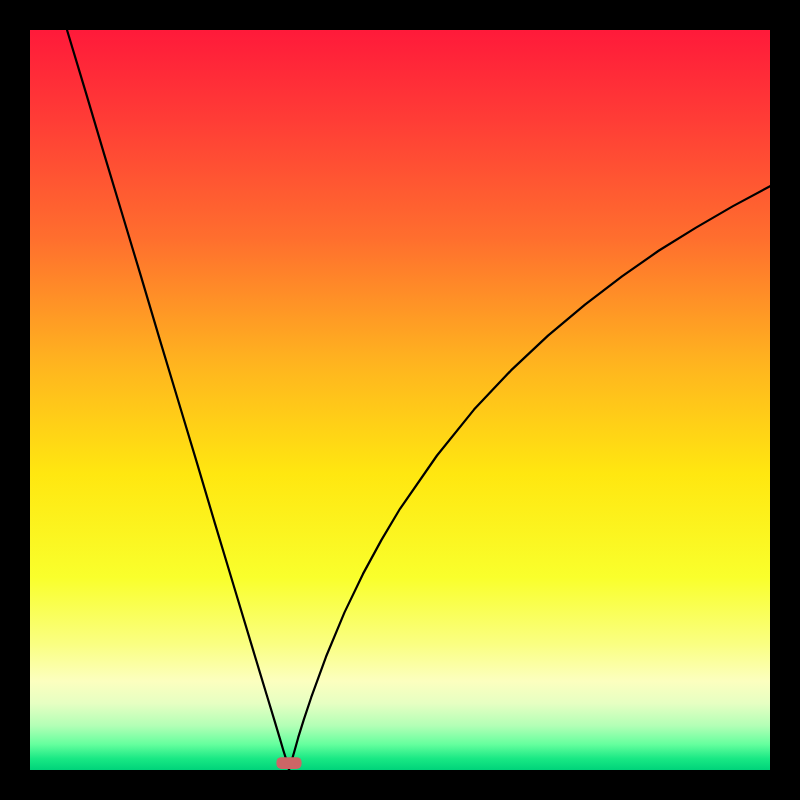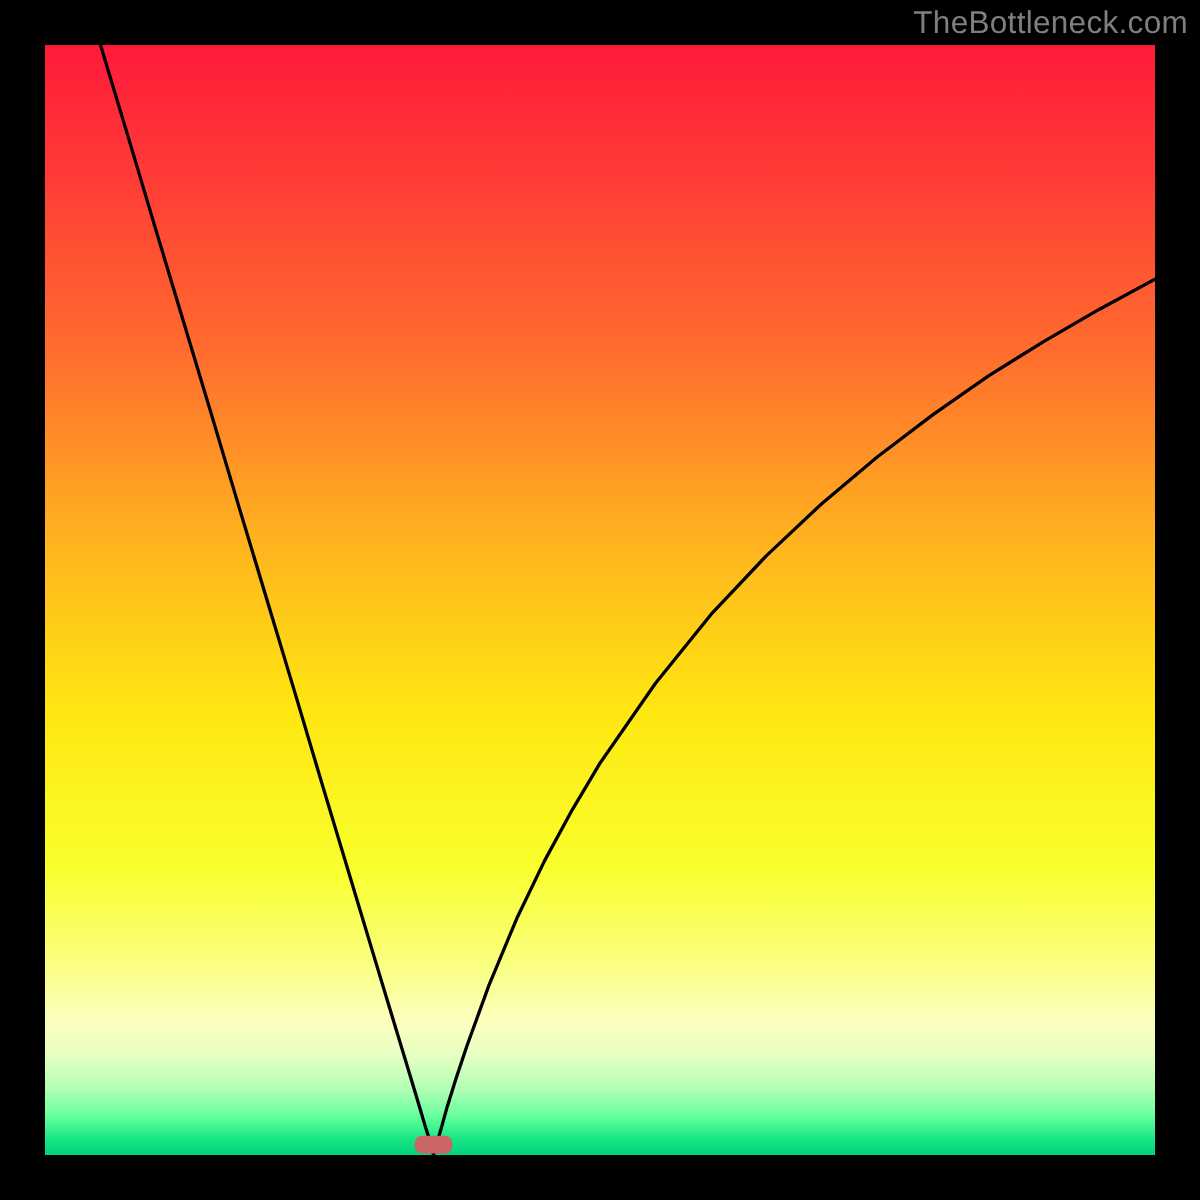--- a/index.html
+++ b/index.html
@@ -57,14 +57,13 @@
           <stop offset="0.965" stop-color="#66ff9e"></stop>
           <stop offset="0.985" stop-color="#18e884"></stop>
           <stop offset="1" stop-color="#00d37a"></stop>
         </linearGradient>
       </defs>
       <rect x="0" y="0" width="740" height="740" fill="url(#bg-grad)"></rect>
       <path id="curve" fill="none" stroke="#000" stroke-width="2.2" stroke-linejoin="round" stroke-linecap="round" d="M37.00 0.00 L55.50 61.42 L74.00 123.58 L92.50 185.00 L111.00 246.42 L129.50 308.58 L148.00 370.00 L166.50 431.42 L185.00 493.58 L203.50 555.00 L222.00 616.42 L229.40 640.84 L236.80 665.26 L244.20 689.68 L249.75 708.18 L253.45 720.76 L256.04 728.90 L257.89 734.82 L259.00 740.00 L260.11 735.56 L261.96 729.64 L264.55 720.76 L268.25 707.44 L273.80 689.68 L281.20 667.48 L296.00 626.78 L314.50 582.38 L333.00 543.90 L351.50 509.86 L370.00 478.78 L407.00 425.50 L444.00 379.62 L481.00 340.40 L518.00 305.62 L555.00 274.54 L592.00 246.42 L629.00 220.52 L666.00 197.58 L703.00 176.12 L740.00 156.14"></path>
       <rect id="marker" rx="5" ry="5" fill="#cc6666" x="246.42" y="727.16" width="25.16" height="11.84"></rect>
     </svg>
   </div>
-  <div class="watermark">TheBottleneck.com</div>
 </div>
 
 </body></html>

